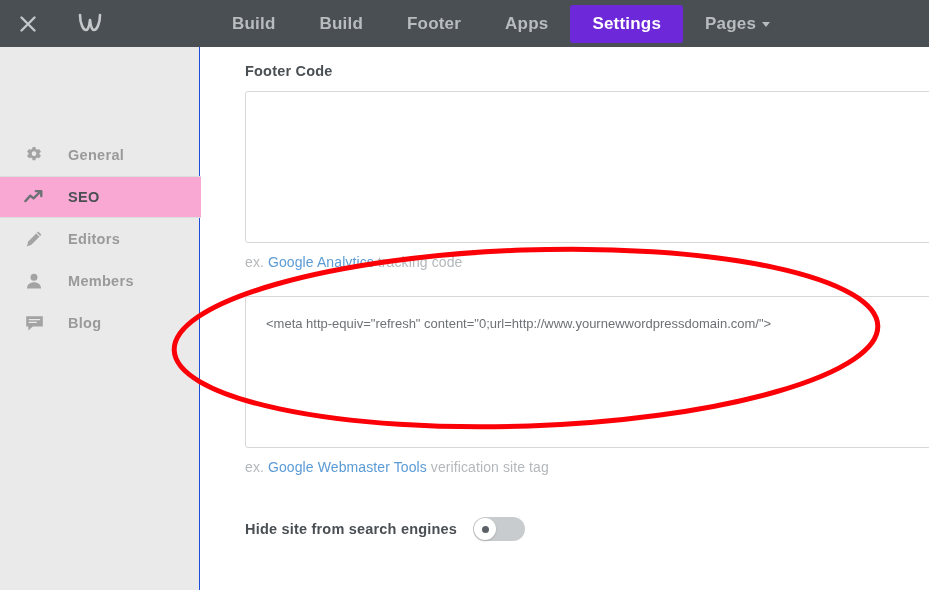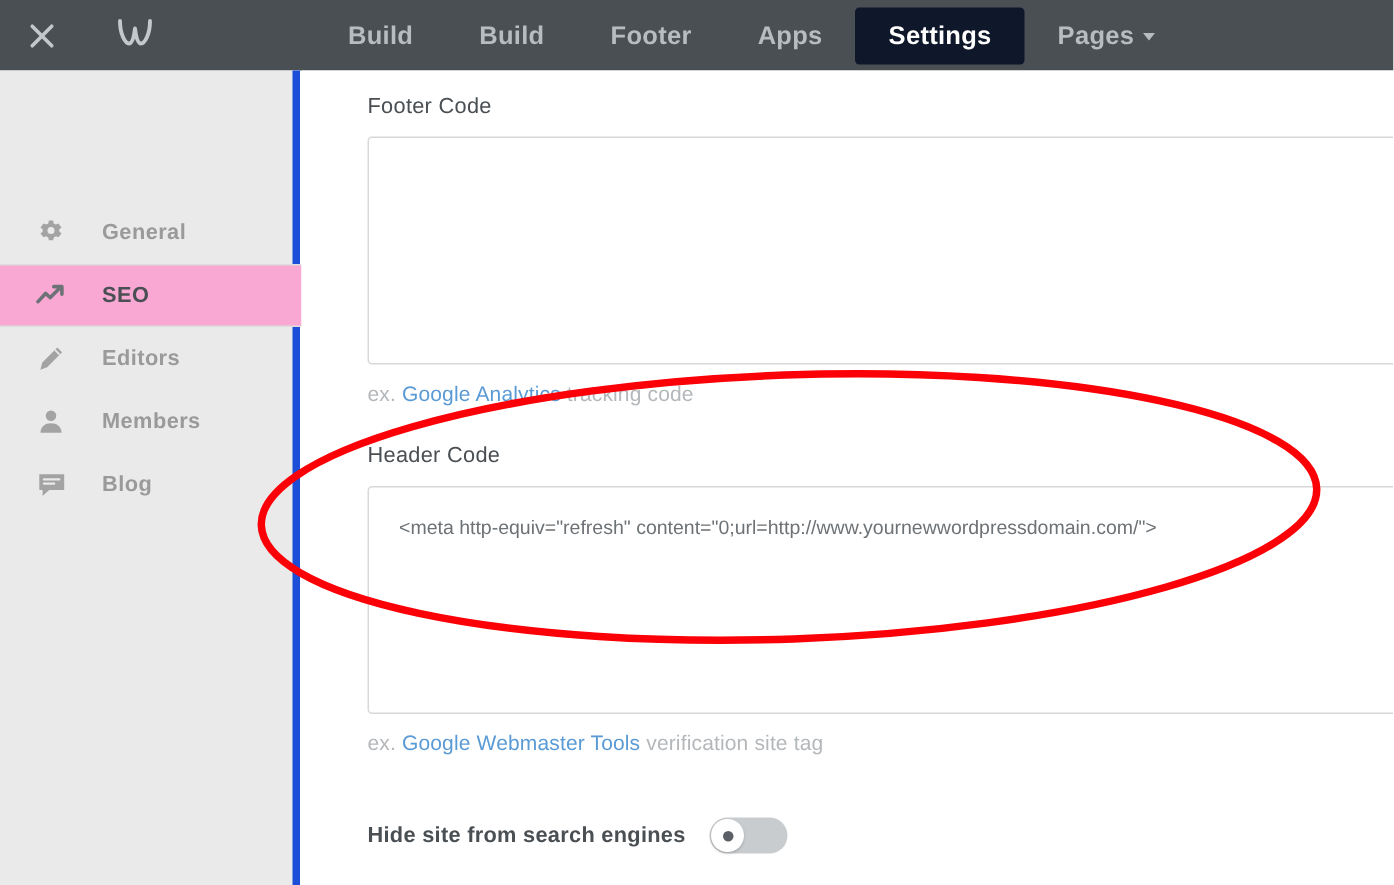--- a/index.html
+++ b/index.html
@@ -65,42 +65,42 @@
     justify-content: center;
     color: #b9bcbf;
     font-size: 17px;
     font-weight: bold;
     letter-spacing: 0.2px;
     cursor: pointer;
     border-radius: 3px;
     white-space: nowrap;
   }
   .nav-tab.active {
-    background: #0f172a;
+    background: #6d28d9;
     color: #ffffff;
   }
   .nav-tab .caret {
     display: inline-block;
     margin-left: 6px;
     width: 0; height: 0;
     border-left: 4px solid transparent;
     border-right: 4px solid transparent;
     border-top: 5px solid #b9bcbf;
     position: relative;
     top: 1px;
   }
 
   
   .sidebar {
     position: absolute;
     top: 47px; left: 0;
     width: 200px;
     height: 543px;
     background: #eaeaea;
-    border-right: 5px solid #1d4ed8;
+    border-right: 1px solid #1d4ed8;
     padding-top: 87px;
   }
 
   .side-item {
     height: 42px;
     display: flex;
     align-items: center;
     padding-left: 22px;
     color: #9a9a9a;
     font-size: 14.5px;
@@ -134,21 +134,21 @@
     top: 47px; left: 201px;
     width: 728px;
     height: 543px;
     background: #ffffff;
     padding: 16px 0 0 44px;
     overflow: hidden;
   }
 
   .field-label {
     font-size: 14.5px;
-    font-weight: normal;
+    font-weight: bold;
     color: #4a4f54;
     letter-spacing: 0.2px;
     margin-bottom: 12px;
   }
 
   .code-area {
     width: 760px;
     border: 1px solid #d8d8d8;
     border-radius: 3px;
     background: #ffffff;
@@ -335,21 +335,20 @@
 
     <div class="block-footer">
       <div class="field-label">Footer Code</div>
       <textarea class="code-area footer-code" placeholder="" style=""></textarea>
       <div class="hint">
         <span>ex. </span><a>Google Analytics</a><span> tracking code</span>
       </div>
     </div>
 
     <div class="block-header">
-      <div class="field-label">Header Code</div>
       <textarea class="code-area header-code" placeholder="" style="">&lt;meta http-equiv="refresh" content="0;url=http://www.yournewwordpressdomain.com/"&gt;</textarea>
       <div class="hint">
         <span>ex. </span><a>Google Webmaster Tools</a><span> verification site tag</span>
       </div>
     </div>
 
     <div class="toggle-row">
       <div class="toggle-label">Hide site from search engines</div>
       <div class="toggle">
         <div class="knob"></div>

